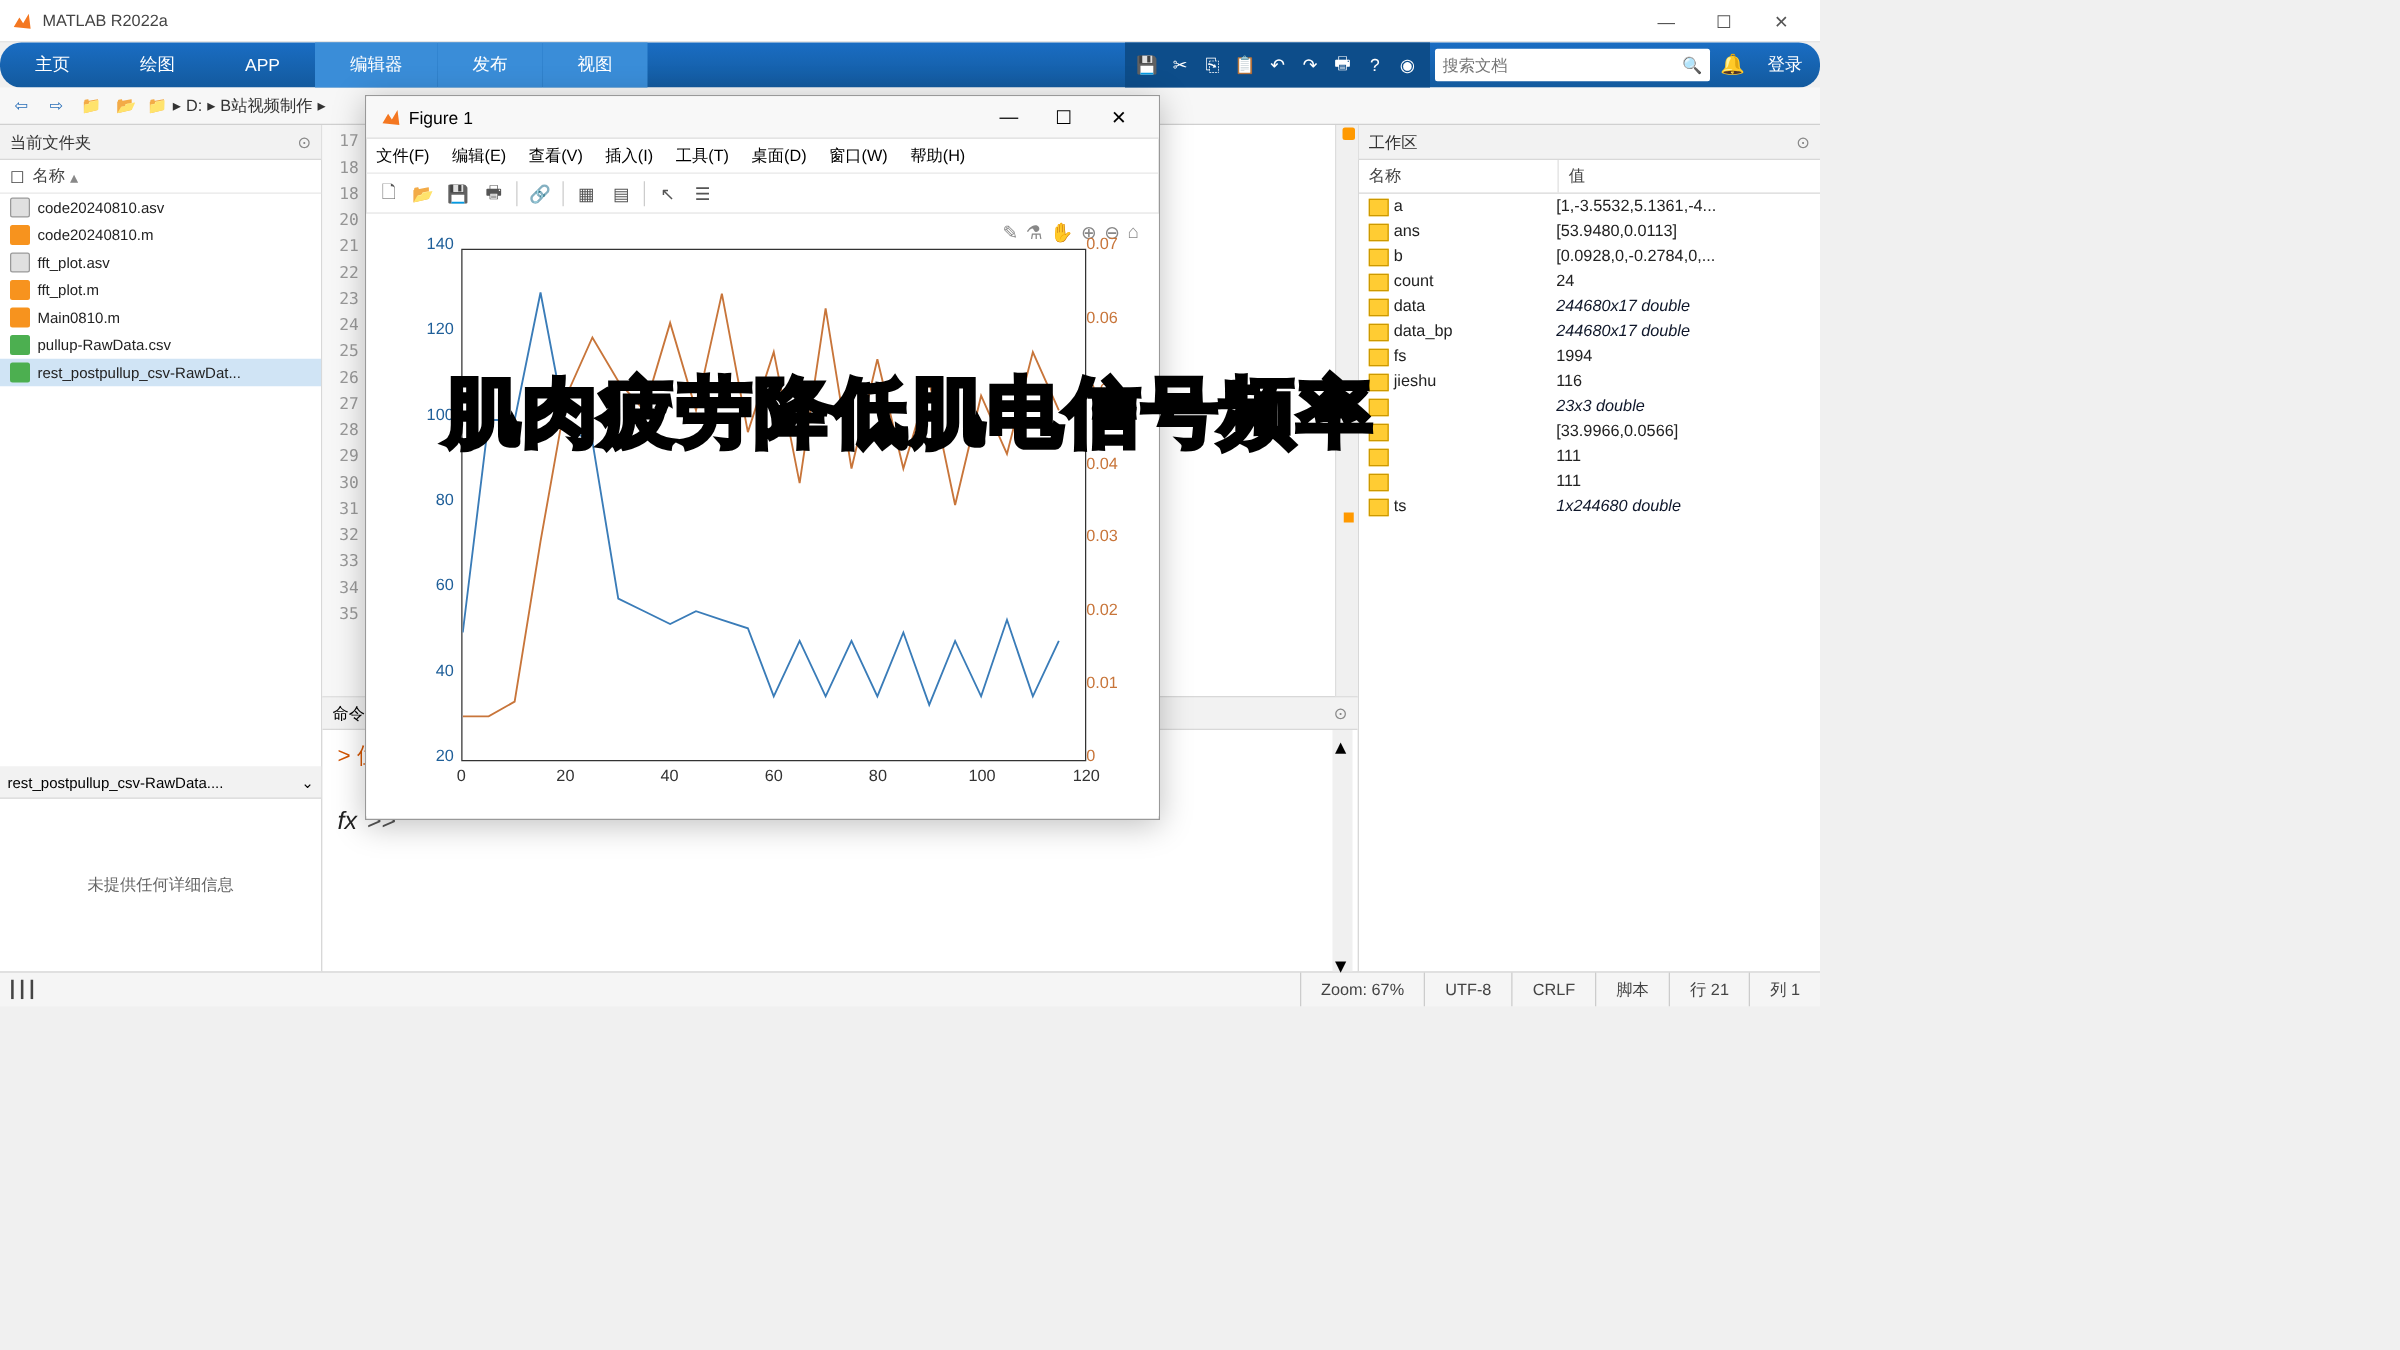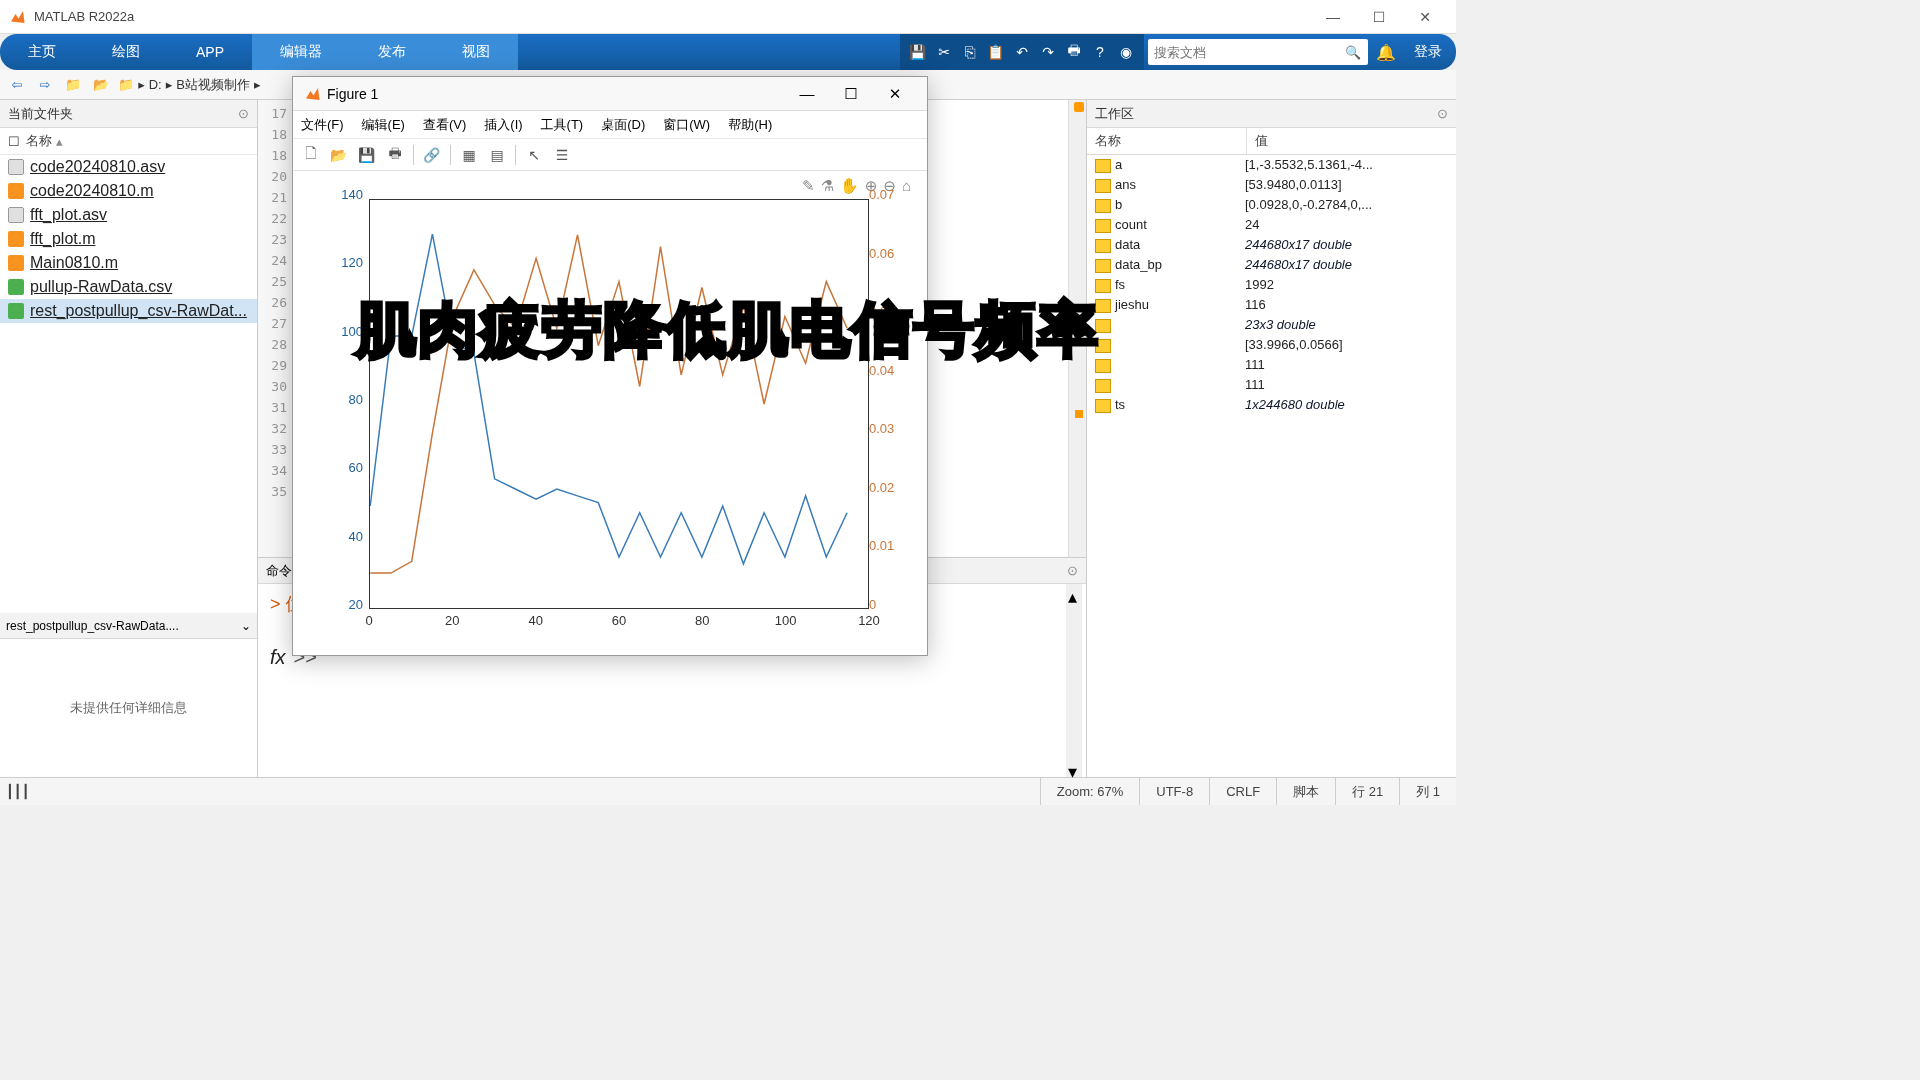--- a/index.html
+++ b/index.html
@@ -25,21 +25,21 @@
 .addressbar { height: 30px; background: #f7f7f7; border-bottom: 1px solid #d0d0d0; display: flex; align-items: center; padding: 0 6px; gap: 6px; font-size: 13px; color: #333; }
 .ab-btn { width: 22px; height: 22px; display: flex; align-items: center; justify-content: center; color: #2a6fb8; }
 .ab-crumb { display: flex; align-items: center; gap: 4px; }
 
 .main { display: flex; height: 677px; }
 .left-panel { width: 258px; background: #fff; border-right: 1px solid #ccc; display: flex; flex-direction: column; }
 .panel-header { height: 28px; background: #f2f2f2; border-bottom: 1px solid #d8d8d8; display: flex; align-items: center; padding: 0 8px; font-size: 13px; color: #333; }
 .panel-header .dd { margin-left: auto; color: #888; }
 .file-list { flex: 1; overflow: auto; }
 .file-header { display: flex; align-items: center; padding: 4px 8px; border-bottom: 1px solid #e8e8e8; font-size: 13px; color: #444; }
-.file-item { display: flex; align-items: center; padding: 3px 8px; font-size: 16px; color: #222; gap: 6px; text-decoration: underline; }
+.file-item { display: flex; align-items: center; padding: 3px 8px; font-size: 12px; color: #222; gap: 6px; }
 .file-item.selected { background: #d0e4f5; }
 .fi-icon { width: 16px; height: 16px; display: inline-block; }
 .fi-m { background: #f7931e; border-radius: 2px; }
 .fi-asv { background: #e0e0e0; border: 1px solid #999; border-radius: 2px; }
 .fi-csv { background: #4caf50; border-radius: 2px; }
 .detail-title { height: 26px; background: #f2f2f2; border-bottom: 1px solid #d8d8d8; display: flex; align-items: center; padding: 0 6px; font-size: 12px; }
 .detail-msg { padding: 60px 20px; text-align: center; color: #666; font-size: 13px; }
 
 .center { flex: 1; display: flex; flex-direction: column; background: #fff; position: relative; }
 .editor-area { flex: 1; display: flex; position: relative; }
@@ -290,21 +290,21 @@
           <span class="wval it">244680x17 double</span>
         </div>
         <div class="ws-row">
           <span class="wicon"></span>
           <span class="wname">data_bp</span>
           <span class="wval it">244680x17 double</span>
         </div>
         <div class="ws-row">
           <span class="wicon"></span>
           <span class="wname">fs</span>
-          <span class="wval">1992</span>
+          <span class="wval">1994</span>
         </div>
         <div class="ws-row">
           <span class="wicon"></span>
           <span class="wname">jieshu</span>
           <span class="wval">116</span>
         </div>
         <div class="ws-row">
           <span class="wicon"></span>
           <span class="wname"></span>
           <span class="wval it">23x3 double</span>

